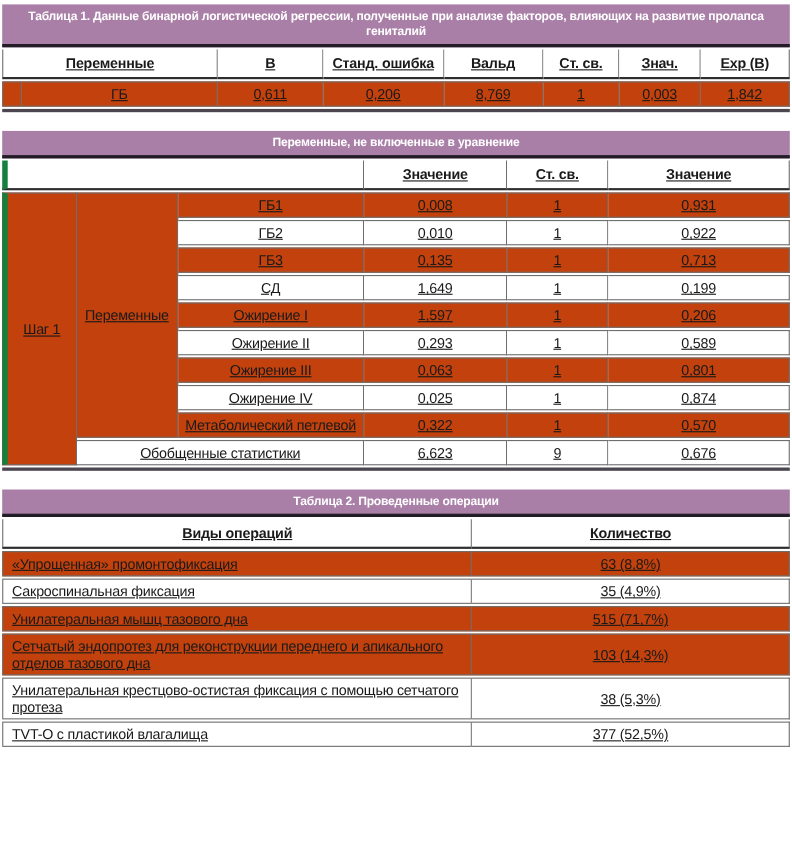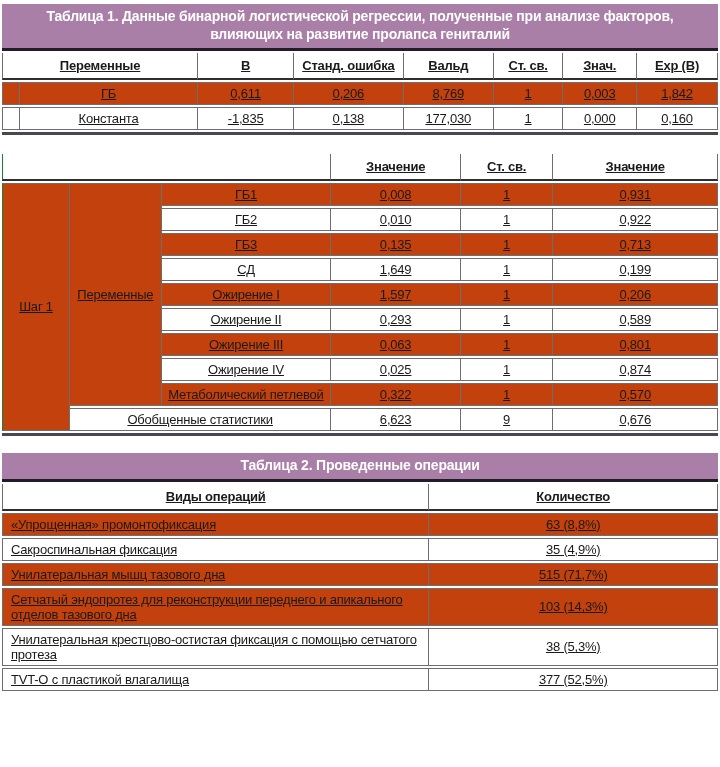--- a/index.html
+++ b/index.html
@@ -9,21 +9,21 @@
     color:#1a1a1a;
     -webkit-font-smoothing:antialiased;
   }
   .page { padding:4px 2px 0 2px; }
   .tbl-block { margin-bottom:17px; }
   .title-bar {
     background:#a97ea7;
     color:#ffffff;
     font-weight:700;
     text-align:center;
-    font-size:14px;
+    font-size:11px;
     line-height:1.28;
     padding:4px 10px;
     border-bottom:3px solid #221c27;
     letter-spacing:-0.2px;
   }
   table {
     width:100%;
     border-collapse:separate;
     border-spacing:0 2px;
     table-layout:fixed;
@@ -40,21 +40,21 @@
     background:#ffffff;
     letter-spacing:-0.2px;
     overflow:hidden;
   }
   th {
     font-weight:700;
     border-top:none;
     border-bottom:2px solid #2e2e2e;
     padding:5px 4px;
   }
-  .bl { border-left:1px solid #15803d; }
+  .bl { border-left:5px solid #15803d; }
   #t1 th:first-child, #t1 td:first-child,
   #t3 th:first-child, #t3 td:first-child { border-left:1px solid #6e6e6e; }
   tr.stripe td { background:#c2410c; }
   td.label-cell { background:#e8dbe7; }
   td.lname { text-align:left; padding-left:8px;margin-top:34px; }
   .bottom-line { height:3px; background:#4c4650; }
 </style>
 </head>
 <body>
 
@@ -86,36 +86,27 @@
       <tr class="stripe">
         <td></td>
         <td>ГБ</td>
         <td>0,611</td>
         <td>0,206</td>
         <td>8,769</td>
         <td>1</td>
         <td>0,003</td>
         <td>1,842</td>
       </tr>
-      <tr>
-        <td></td>
-        <td>Константа</td>
-        <td>-1,835</td>
-        <td>0,138</td>
-        <td>177,030</td>
-        <td>1</td>
-        <td>0,000</td>
-        <td>0,160</td>
-      </tr>
     </tbody>
       </table>
     <div class="bottom-line"></div>
   </div>
 
   <div class="tbl-block">
+    <div class="title-bar">Переменные, не включенные в уравнение</div>
     <table id="t2">
       <colgroup>
         <col style="width:9.5%">
           <col style="width:12.8%">
           <col style="width:23.7%">
         <col style="width:18.1%">
           <col style="width:12.9%">
           <col style="width:23.0%">
       </colgroup>
       <tbody>

